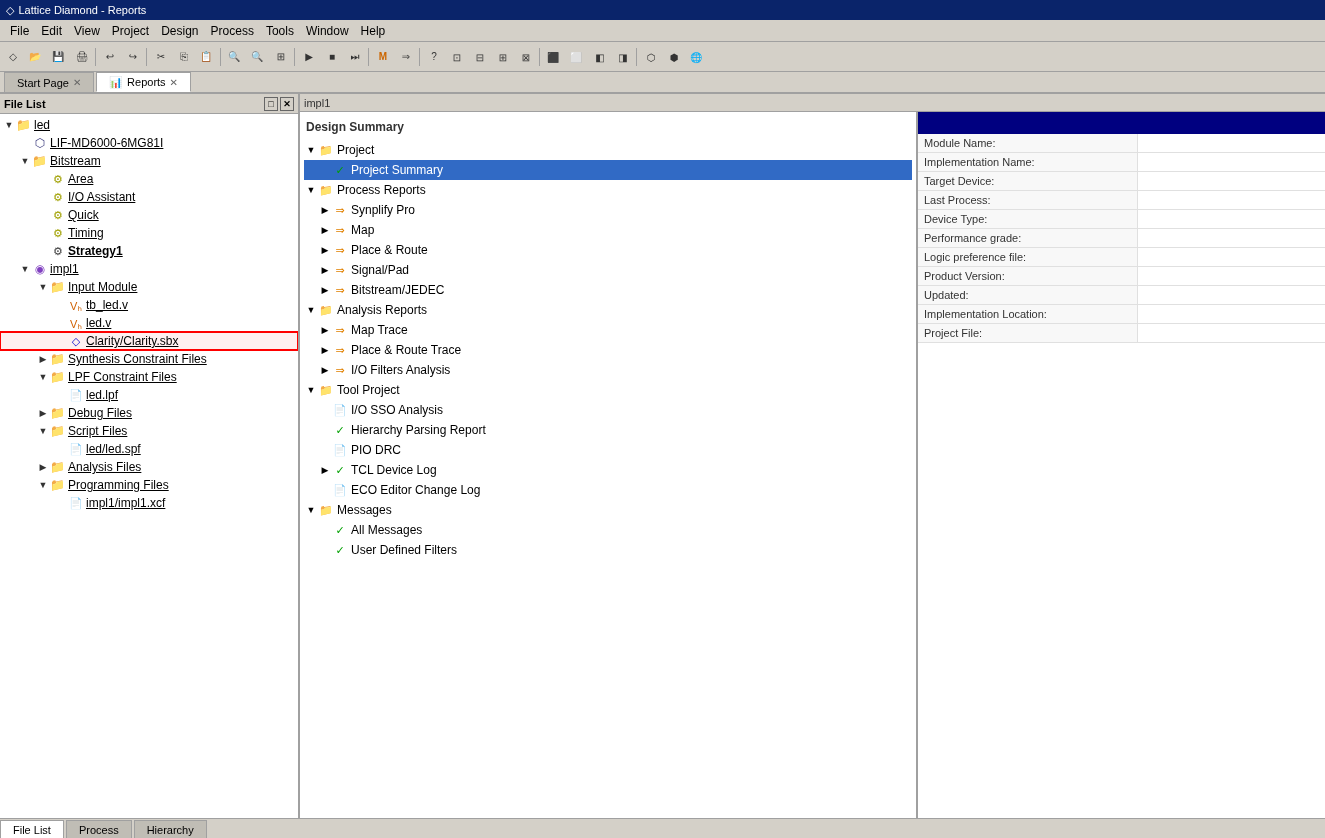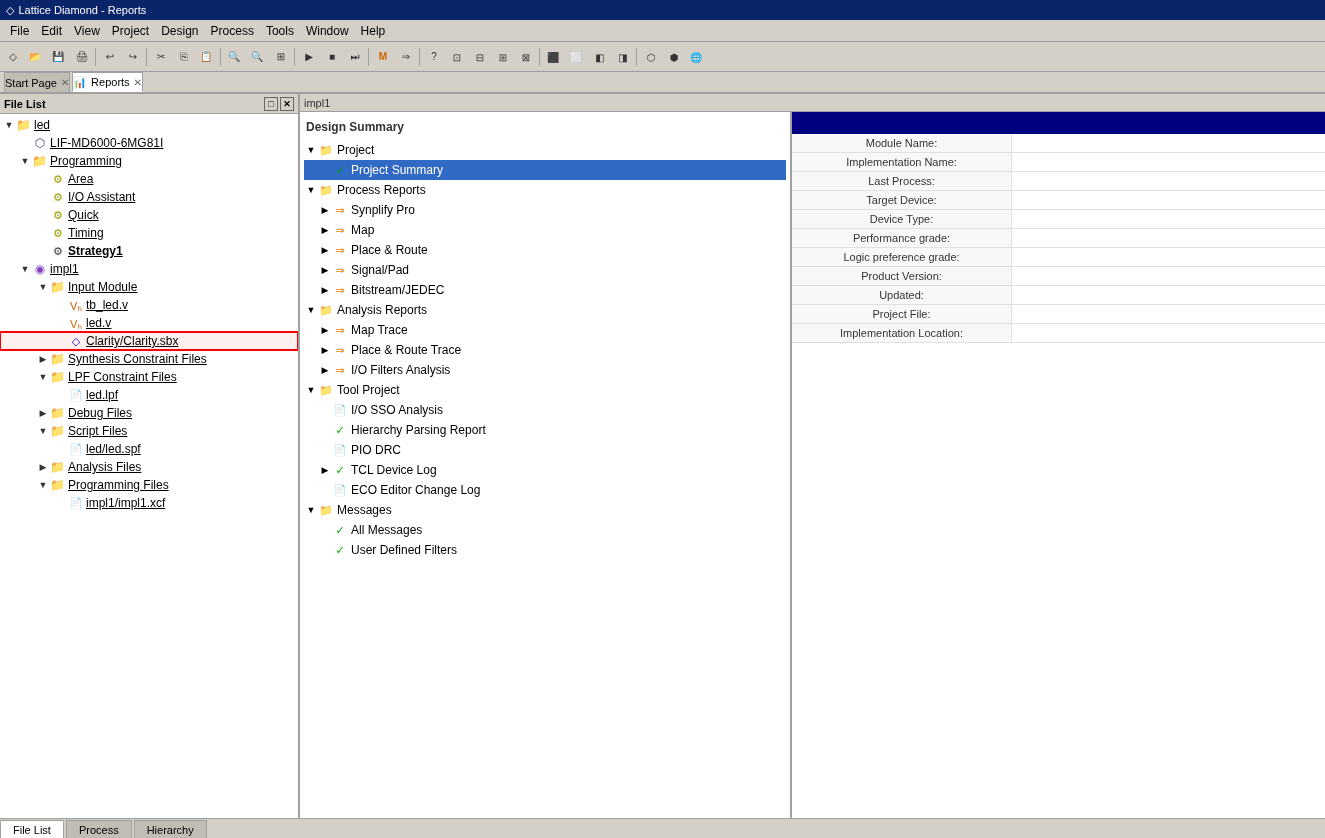--- a/index.html
+++ b/index.html
@@ -17,21 +17,21 @@
     .toolbar-row { display: flex; align-items: center; gap: 1px; padding: 1px 0; }
     .tb-btn { width: 22px; height: 22px; background: #d4d0c8; border: 1px solid transparent; display: flex; align-items: center; justify-content: center; cursor: pointer; font-size: 10px; color: #333; }
     .tb-sep { width: 4px; height: 22px; display: flex; align-items: center; }
     .tb-sep::after { content: ''; width: 1px; height: 18px; background: #a0a0a0; display: block; margin: 0 1px; }
 
     
     .main-layout { display: flex; height: calc(838px - 20px - 22px - 50px - 22px); }
 
     
     .tab-bar { background: #d4d0c8; height: 22px; display: flex; align-items: flex-end; padding-left: 4px; border-bottom: 2px solid #a0a0a0; }
-    .tab { height: 20px; padding: 2px 0; border: 1px solid #a0a0a0; border-bottom: none; background: #c0bdb5; font-size: 11px; display: flex; align-items: center; gap: 4px; cursor: pointer; margin-right: 2px; }
+    .tab { height: 20px; padding: 2px 12px; border: 1px solid #a0a0a0; border-bottom: none; background: #c0bdb5; font-size: 11px; display: flex; align-items: center; gap: 4px; cursor: pointer; margin-right: 2px; }
     .tab.active { background: #ffffff; border-bottom: 1px solid white; }
     .tab-close { font-size: 10px; cursor: pointer; color: #666; }
 
     
     .left-panel { width: 300px; min-width: 300px; background: white; border-right: 2px solid #a0a0a0; display: flex; flex-direction: column; }
     .panel-header { background: #d4d0c8; height: 20px; display: flex; align-items: center; justify-content: space-between; padding: 0 4px; border-bottom: 1px solid #a0a0a0; font-size: 11px; font-weight: bold; }
     .panel-controls { display: flex; gap: 2px; }
     .panel-ctrl-btn { width: 14px; height: 14px; font-size: 9px; display: flex; align-items: center; justify-content: center; cursor: pointer; border: 1px solid #666; background: #d4d0c8; }
 
     
@@ -41,33 +41,33 @@
     .tree-toggle { width: 14px; height: 14px; display: inline-flex; align-items: center; justify-content: center; font-size: 9px; color: #333; }
     .tree-icon { width: 16px; height: 16px; display: inline-flex; align-items: center; justify-content: center; margin-right: 2px; }
     .tree-label { font-size: 12px; text-decoration: underline; }
 
     
     .content-area { flex: 1; background: #d4d0c8; display: flex; flex-direction: column; }
     .content-path { background: #d4d0c8; height: 18px; display: flex; align-items: center; padding: 0 4px; font-size: 11px; border-bottom: 1px solid #a0a0a0; color: #333; }
 
     
     .reports-layout { display: flex; flex: 1; overflow: hidden; }
-    .reports-tree { width: 492px; min-width: 300px; background: white; border-right: 2px solid #a0a0a0; overflow: auto; padding: 4px; }
+    .reports-tree { width: 618px; min-width: 300px; background: white; border-right: 2px solid #a0a0a0; overflow: auto; padding: 4px; }
     .reports-title { font-size: 12px; font-weight: bold; padding: 4px 2px 6px 2px; color: #333; }
     .r-tree-item { display: flex; align-items: center; padding: 2px 0; cursor: pointer; white-space: nowrap; }
     .r-tree-item.selected { background: #316ac5; color: white; }
     .r-toggle { width: 14px; display: inline-flex; align-items: center; justify-content: center; font-size: 9px; }
     .r-icon { width: 16px; height: 16px; display: inline-flex; align-items: center; justify-content: center; margin-right: 3px; font-size: 11px; }
     .r-label { font-size: 12px; }
 
     
     .info-panel { flex: 1; background: white; overflow: auto; }
     .info-header { background: #000080; height: 22px; }
     .info-row { display: flex; border-bottom: 1px solid #e0e0e0; }
-    .info-label { width: 220px; min-width: 220px; padding: 3px 6px; font-size: 11px; color: #333; background: #f8f8f8; border-right: 1px solid #e0e0e0; text-align: center; }
+    .info-label { width: 220px; min-width: 220px; padding: 3px 6px; font-size: 11px; color: #333; background: #f8f8f8; border-right: 1px solid #e0e0e0; }
     .info-value { flex: 1; padding: 3px 6px; font-size: 11px; color: #333; }
 
     
     .bottom-tabs { background: #d4d0c8; height: 22px; display: flex; align-items: center; border-top: 1px solid #a0a0a0; }
     .bottom-tab { padding: 2px 12px; font-size: 11px; border: 1px solid #a0a0a0; border-bottom: none; background: #c0bdb5; cursor: pointer; margin-right: 2px; height: 20px; display: flex; align-items: center; }
     .bottom-tab.active { background: white; }
 
     
     .folder-yellow { color: #e8a000; }
     .check-green { color: #00a000; }
@@ -172,21 +172,21 @@
         <span class="tree-indent" style="width:18px;"></span>
         <span class="tree-toggle"> </span>
         <span class="tree-icon" style="color:#404080;font-size:12px;">⬡</span>
         <span class="tree-label">LIF-MD6000-6MG81I</span>
       </div>
 
       <div class="tree-item">
         <span class="tree-indent" style="width:18px;"></span>
         <span class="tree-toggle">▼</span>
         <span class="tree-icon folder-yellow">📁</span>
-        <span class="tree-label">Programming</span>
+        <span class="tree-label">Bitstream</span>
       </div>
 
       <div class="tree-item">
         <span class="tree-indent" style="width:36px;"></span>
         <span class="tree-toggle"> </span>
         <span class="tree-icon" style="color:#a0a000;font-size:11px;">⚙</span>
         <span class="tree-label">Area</span>
       </div>
 
       <div class="tree-item">
@@ -476,53 +476,53 @@
         <div class="info-header"></div>
         <div class="info-row">
           <div class="info-label">Module Name:</div>
           <div class="info-value"></div>
         </div>
         <div class="info-row">
           <div class="info-label">Implementation Name:</div>
           <div class="info-value"></div>
         </div>
         <div class="info-row">
+          <div class="info-label">Target Device:</div>
+          <div class="info-value"></div>
+        </div>
+        <div class="info-row">
           <div class="info-label">Last Process:</div>
           <div class="info-value"></div>
         </div>
         <div class="info-row">
-          <div class="info-label">Target Device:</div>
-          <div class="info-value"></div>
-        </div>
-        <div class="info-row">
           <div class="info-label">Device Type:</div>
           <div class="info-value"></div>
         </div>
         <div class="info-row">
           <div class="info-label">Performance grade:</div>
           <div class="info-value"></div>
         </div>
         <div class="info-row">
-          <div class="info-label">Logic preference grade:</div>
+          <div class="info-label">Logic preference file:</div>
           <div class="info-value"></div>
         </div>
         <div class="info-row">
           <div class="info-label">Product Version:</div>
           <div class="info-value"></div>
         </div>
         <div class="info-row">
           <div class="info-label">Updated:</div>
           <div class="info-value"></div>
         </div>
         <div class="info-row">
+          <div class="info-label">Implementation Location:</div>
+          <div class="info-value"></div>
+        </div>
+        <div class="info-row">
           <div class="info-label">Project File:</div>
-          <div class="info-value"></div>
-        </div>
-        <div class="info-row">
-          <div class="info-label">Implementation Location:</div>
           <div class="info-value"></div>
         </div>
       </div>
 
     </div>
   </div>
 
 </div>
 
 <div class="bottom-tabs">

